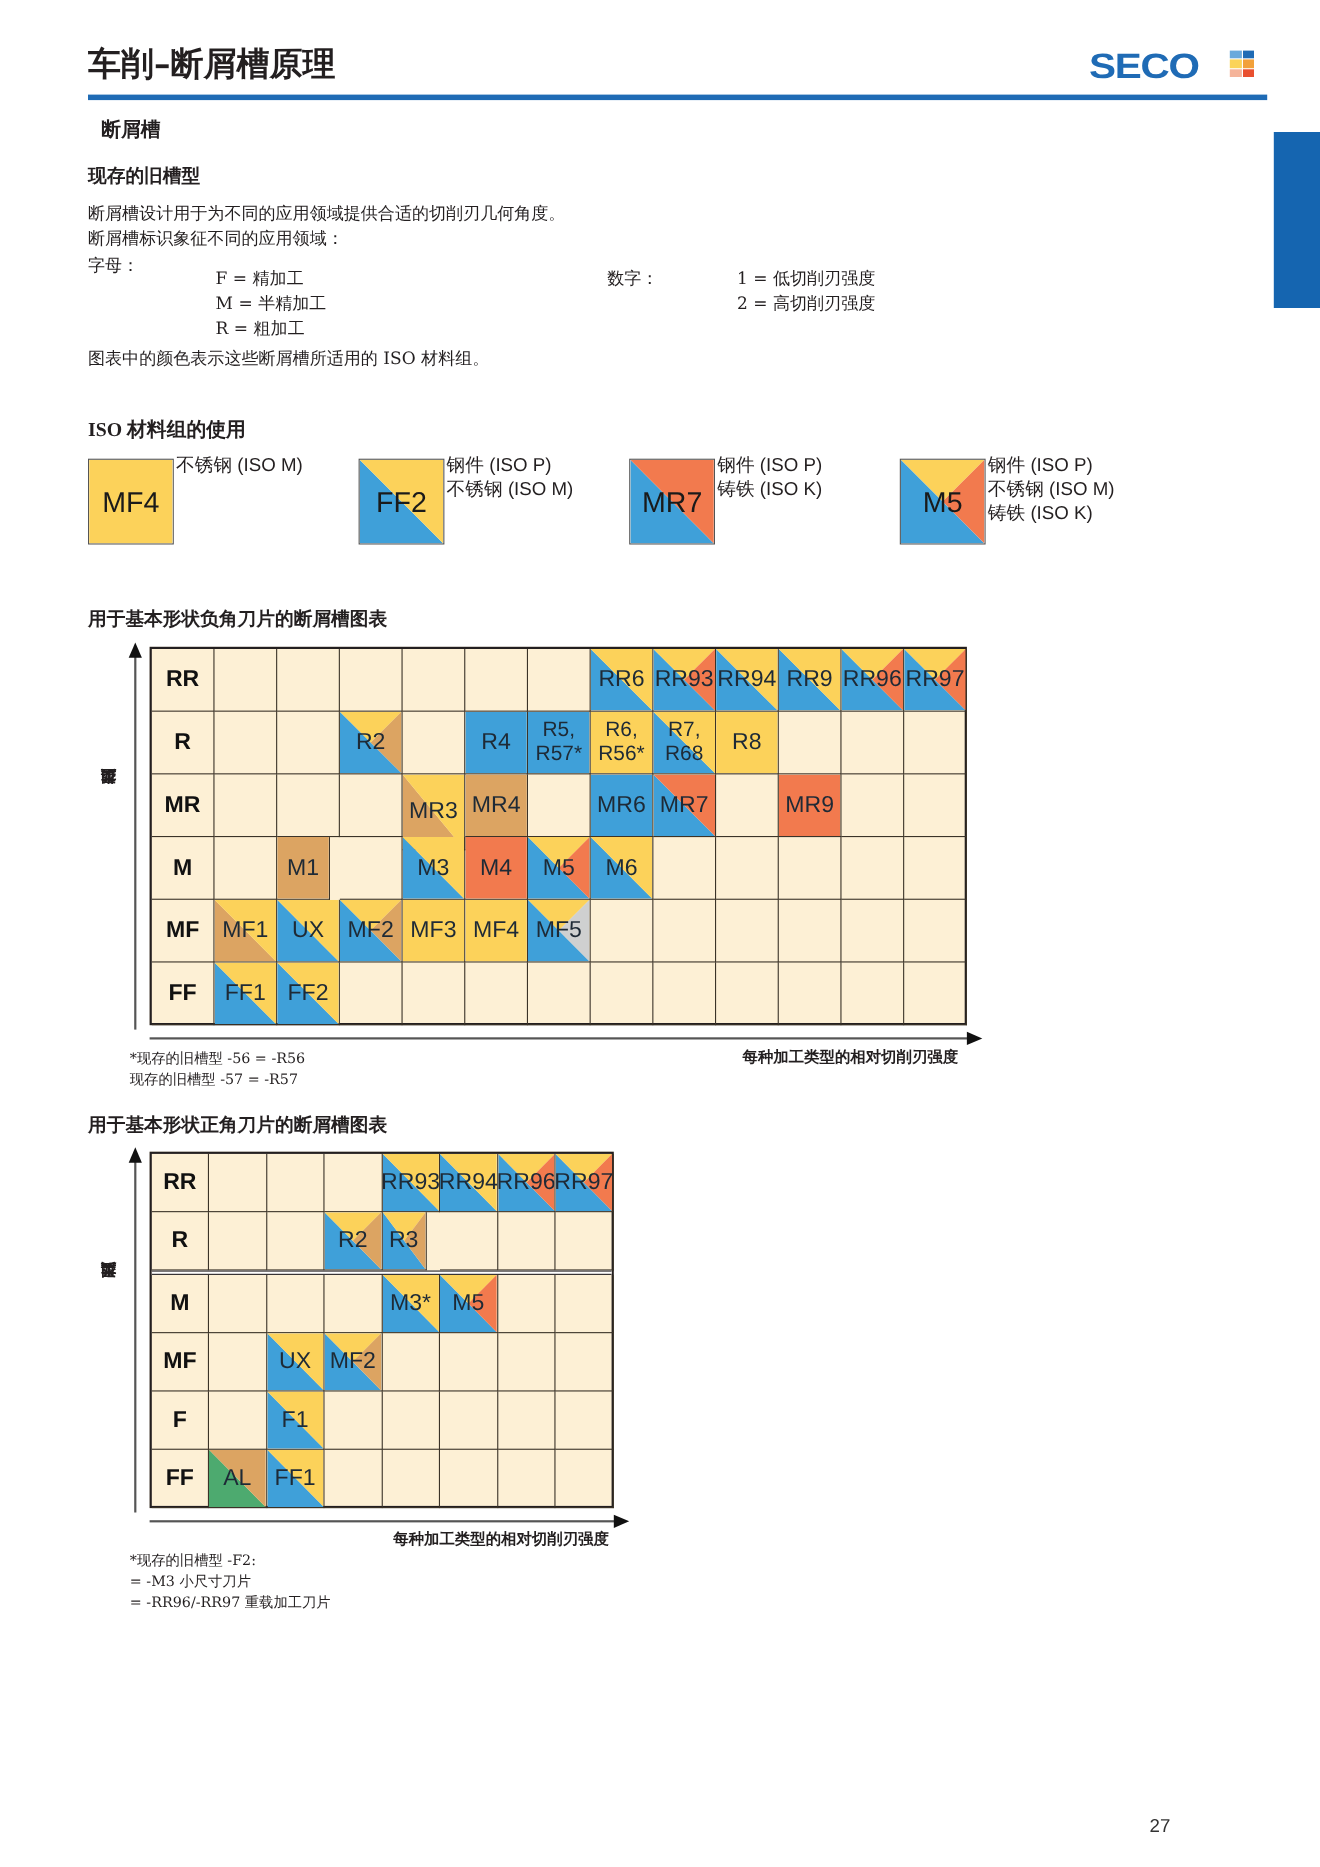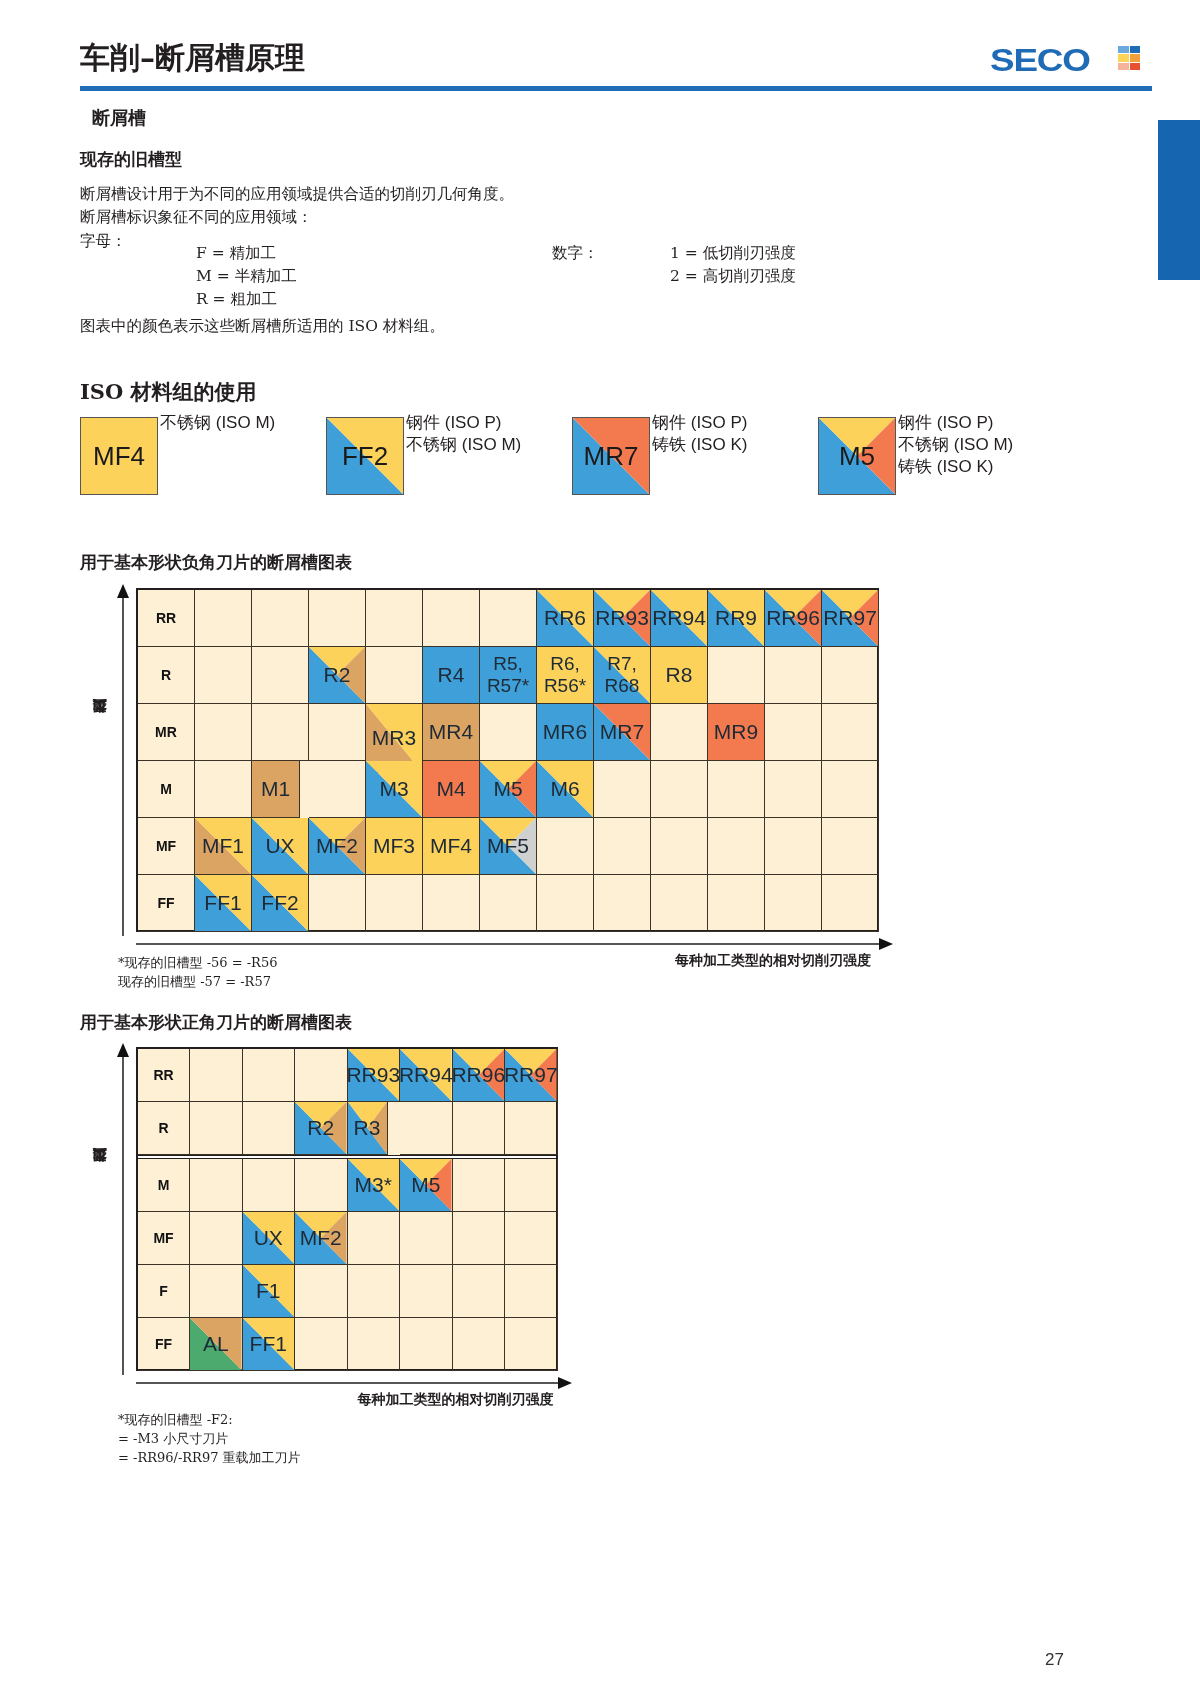--- a/index.html
+++ b/index.html
@@ -14,21 +14,21 @@
   .h2{font-family:"DejaVu Serif",serif;font-weight:bold;font-size:18px;}
   .p{font-family:"DejaVu Serif",serif;font-size:15.5px;color:#231f20;}
   .swatch{width:76px;height:76px;border:1px solid #555;position:absolute;overflow:hidden;}
   .swatch svg{position:absolute;left:0;top:0;}
   .swatch .lbl{position:absolute;left:0;top:0;width:100%;height:100%;display:flex;align-items:center;justify-content:center;font-size:26px;font-family:"Liberation Sans",sans-serif;color:#1a1a1a;}
   .sw-desc{font-size:17px;line-height:24px;font-family:"Liberation Sans",sans-serif;}
   .grid{position:absolute;background:#fdf0d5;border:2px solid #231f20;box-sizing:border-box;}
   .cell{position:absolute;box-sizing:border-box;border-right:1.5px solid #3b3328;border-bottom:1.5px solid #3b3328;overflow:hidden;}
   .cell svg{position:absolute;left:0;top:0;width:100%;height:100%;}
   .cell .t{position:absolute;left:0;top:0;width:100%;height:100%;display:flex;align-items:center;justify-content:center;text-align:center;font-size:21px;line-height:22px;color:#1e2a36;font-family:"Liberation Sans",sans-serif;white-space:pre-line;}
-  .rowlabel .t{font-weight:bold;font-size:14px;color:#111;}
+  .rowlabel .t{font-weight:bold;font-size:21px;color:#111;}
   .axis-v{position:absolute;width:2px;background:#555;}
   .axis-h{position:absolute;height:2px;background:#555;}
   .arrow-up{position:absolute;width:0;height:0;border-left:6px solid transparent;border-right:6px solid transparent;border-bottom:14px solid #111;}
   .arrow-right{position:absolute;width:0;height:0;border-top:6px solid transparent;border-bottom:6px solid transparent;border-left:14px solid #111;}
   .vlabel{position:absolute;writing-mode:vertical-rl;transform:rotate(180deg);font-family:"DejaVu Serif",serif;font-size:14px;font-weight:bold;}
   .foot{font-family:"DejaVu Serif",serif;font-size:14px;line-height:21px;}
   .xlabel{font-family:"DejaVu Serif",serif;font-size:14px;font-weight:bold;}
   .pagenum{right:136px;top:1650px;font-size:17px;font-family:"Liberation Sans",sans-serif;color:#333;}
 </style>
 </head>
@@ -58,21 +58,21 @@
 <div class="abs p" style="left:196px;top:243px;">F = 精加工</div>
 <div class="abs p" style="left:196px;top:266px;">M = 半精加工</div>
 <div class="abs p" style="left:196px;top:289px;">R = 粗加工</div>
 
 <div class="abs p" style="left:552px;top:243px;">数字：</div>
 <div class="abs p" style="left:670px;top:243px;">1 = 低切削刃强度</div>
 <div class="abs p" style="left:670px;top:266px;">2 = 高切削刃强度</div>
 
 <div class="abs p" style="left:80px;top:316px;">图表中的颜色表示这些断屑槽所适用的 ISO 材料组。</div>
 
-<div class="abs h2" style="left:80px;top:378px;font-size:21px;">ISO 材料组的使用</div>
+<div class="abs h2" style="left:80px;top:378px;font-size:18px;font-family:Liberation Serif, serif;">ISO 材料组的使用</div>
 <div id="iso-examples">
     <div class="swatch" style="left: 80px; top: 417px;">
       <svg viewBox="0 0 100 100" preserveAspectRatio="none" width="76" height="76">
         <polygon points="0,0 100,0 100,100 0,100" fill="#fcd25a"></polygon>
       </svg>
       <div class="lbl">MF4</div>
     </div>
     <div class="abs sw-desc" style="left: 160px; top: 411px;">不锈钢 (ISO M)</div>
     <div class="swatch" style="left: 326px; top: 417px;">
       <svg viewBox="0 0 100 100" preserveAspectRatio="none" width="76" height="76">

